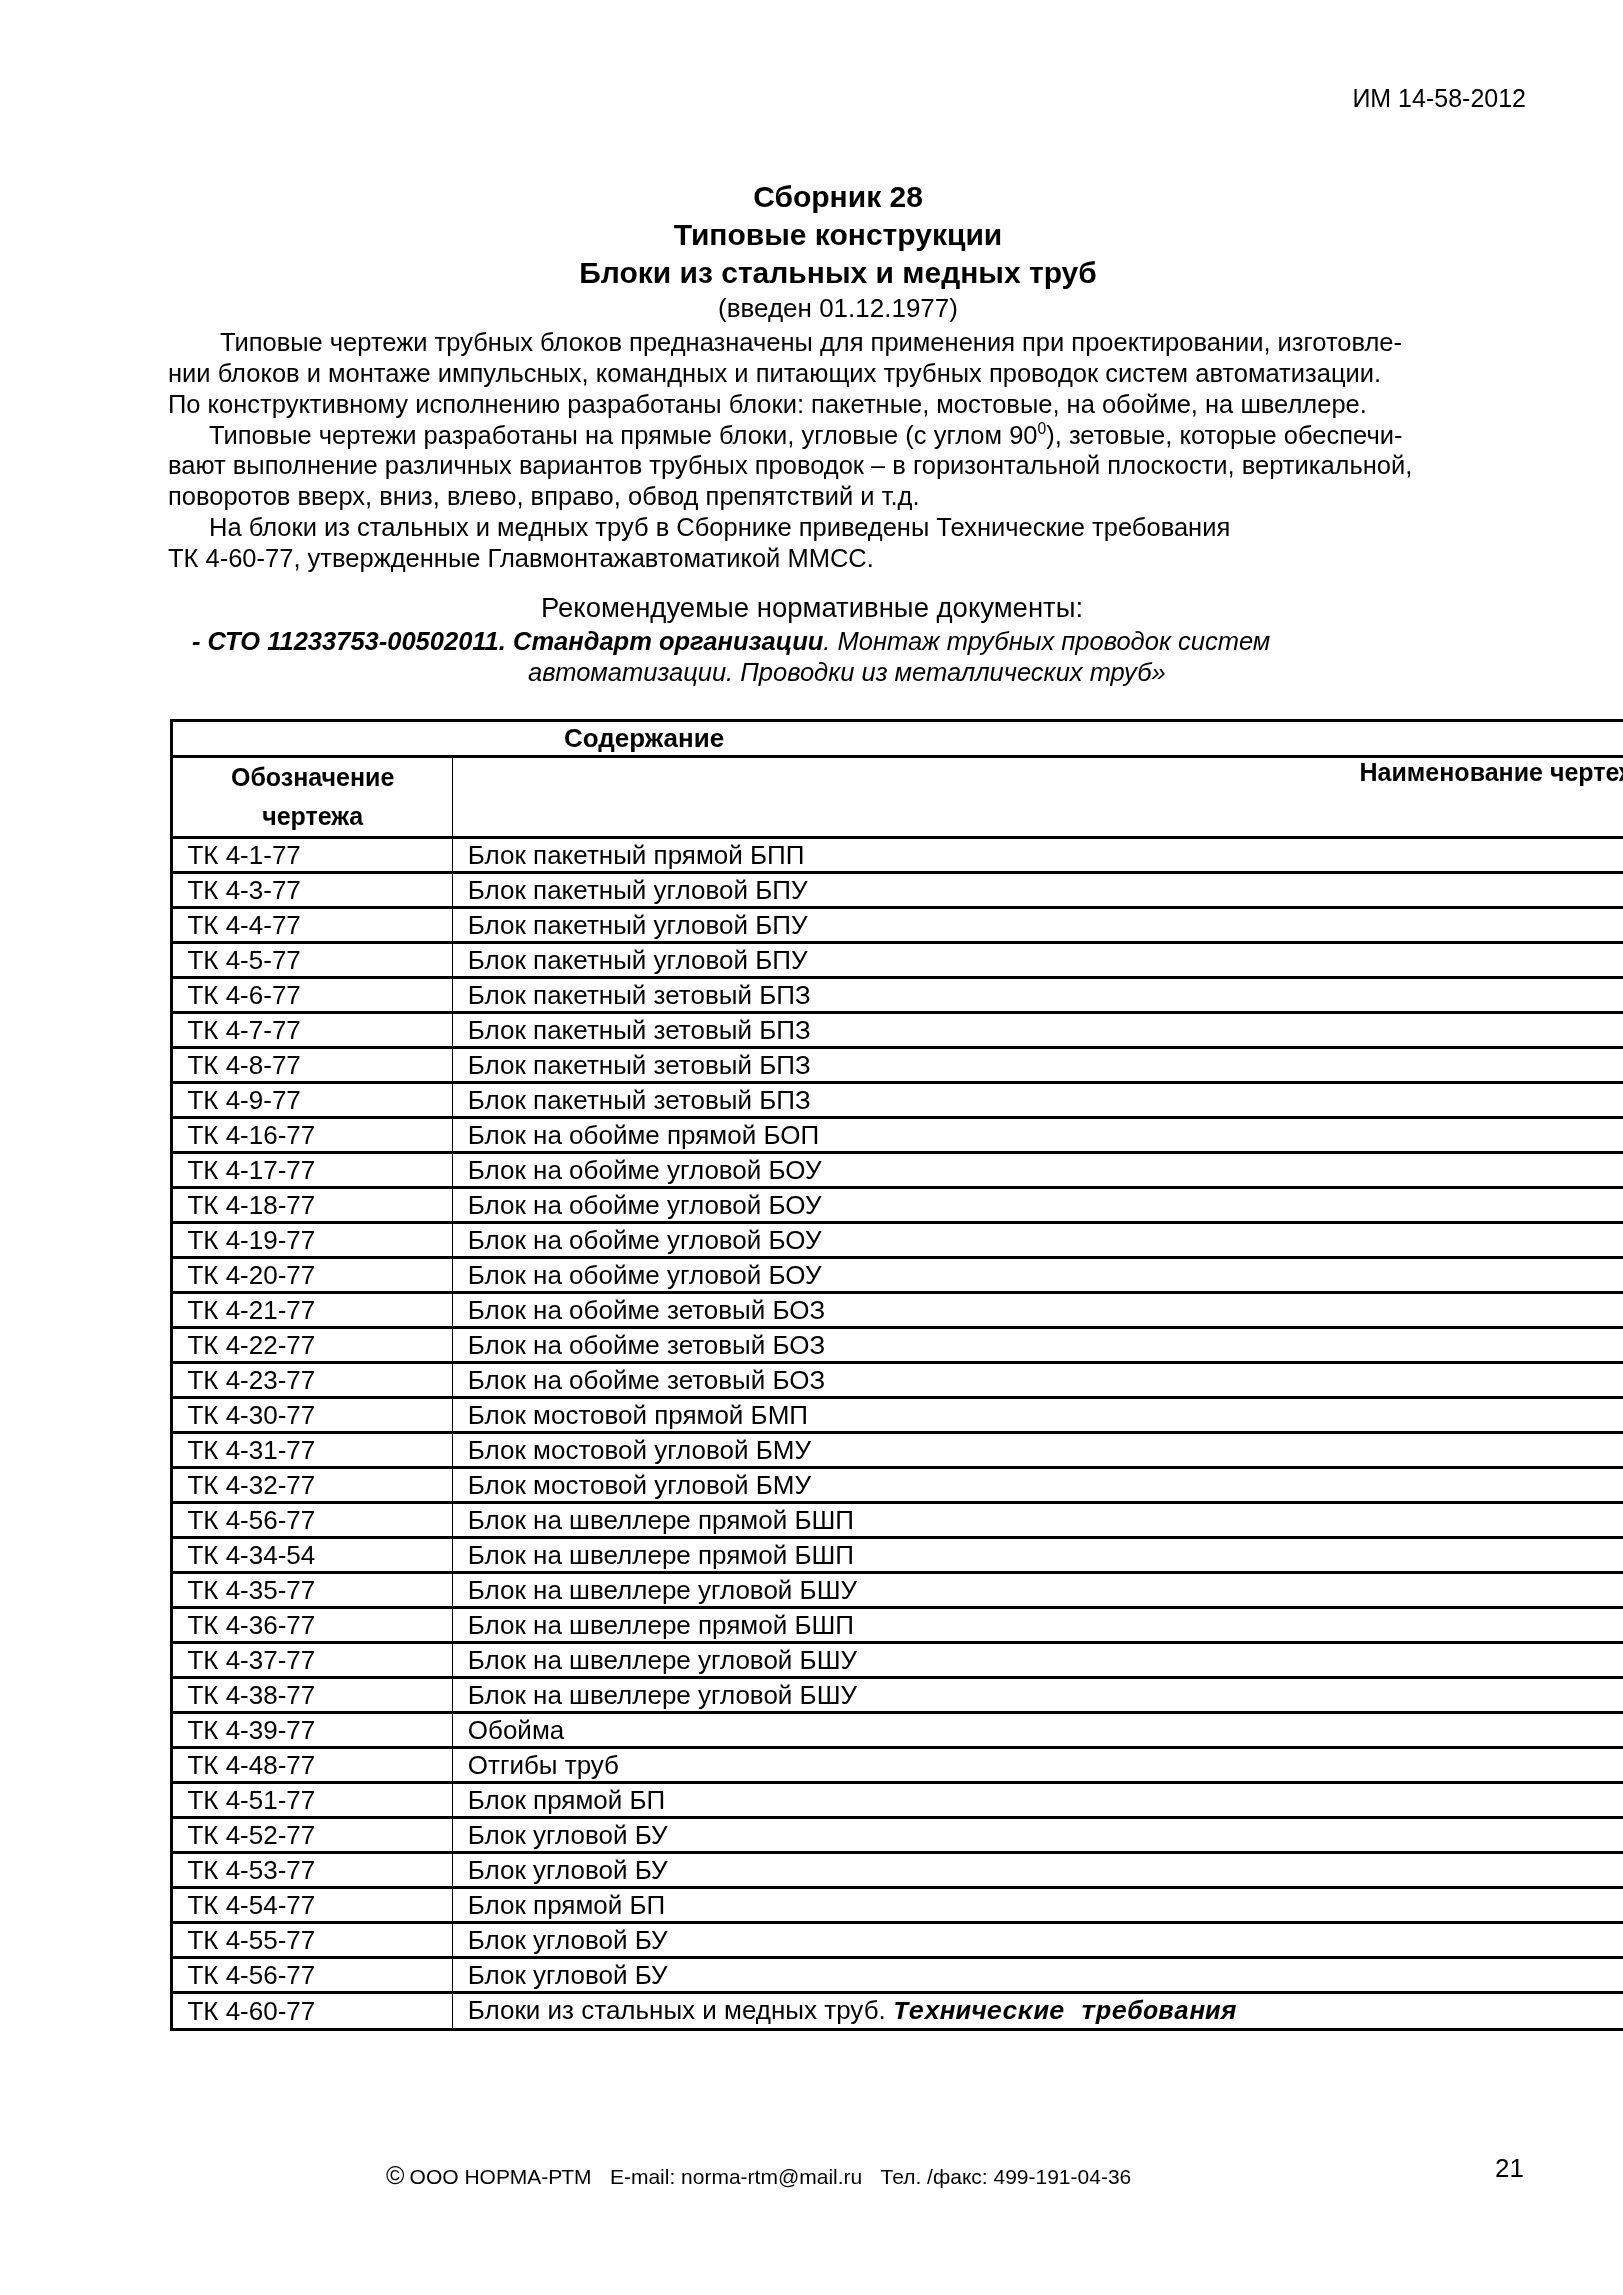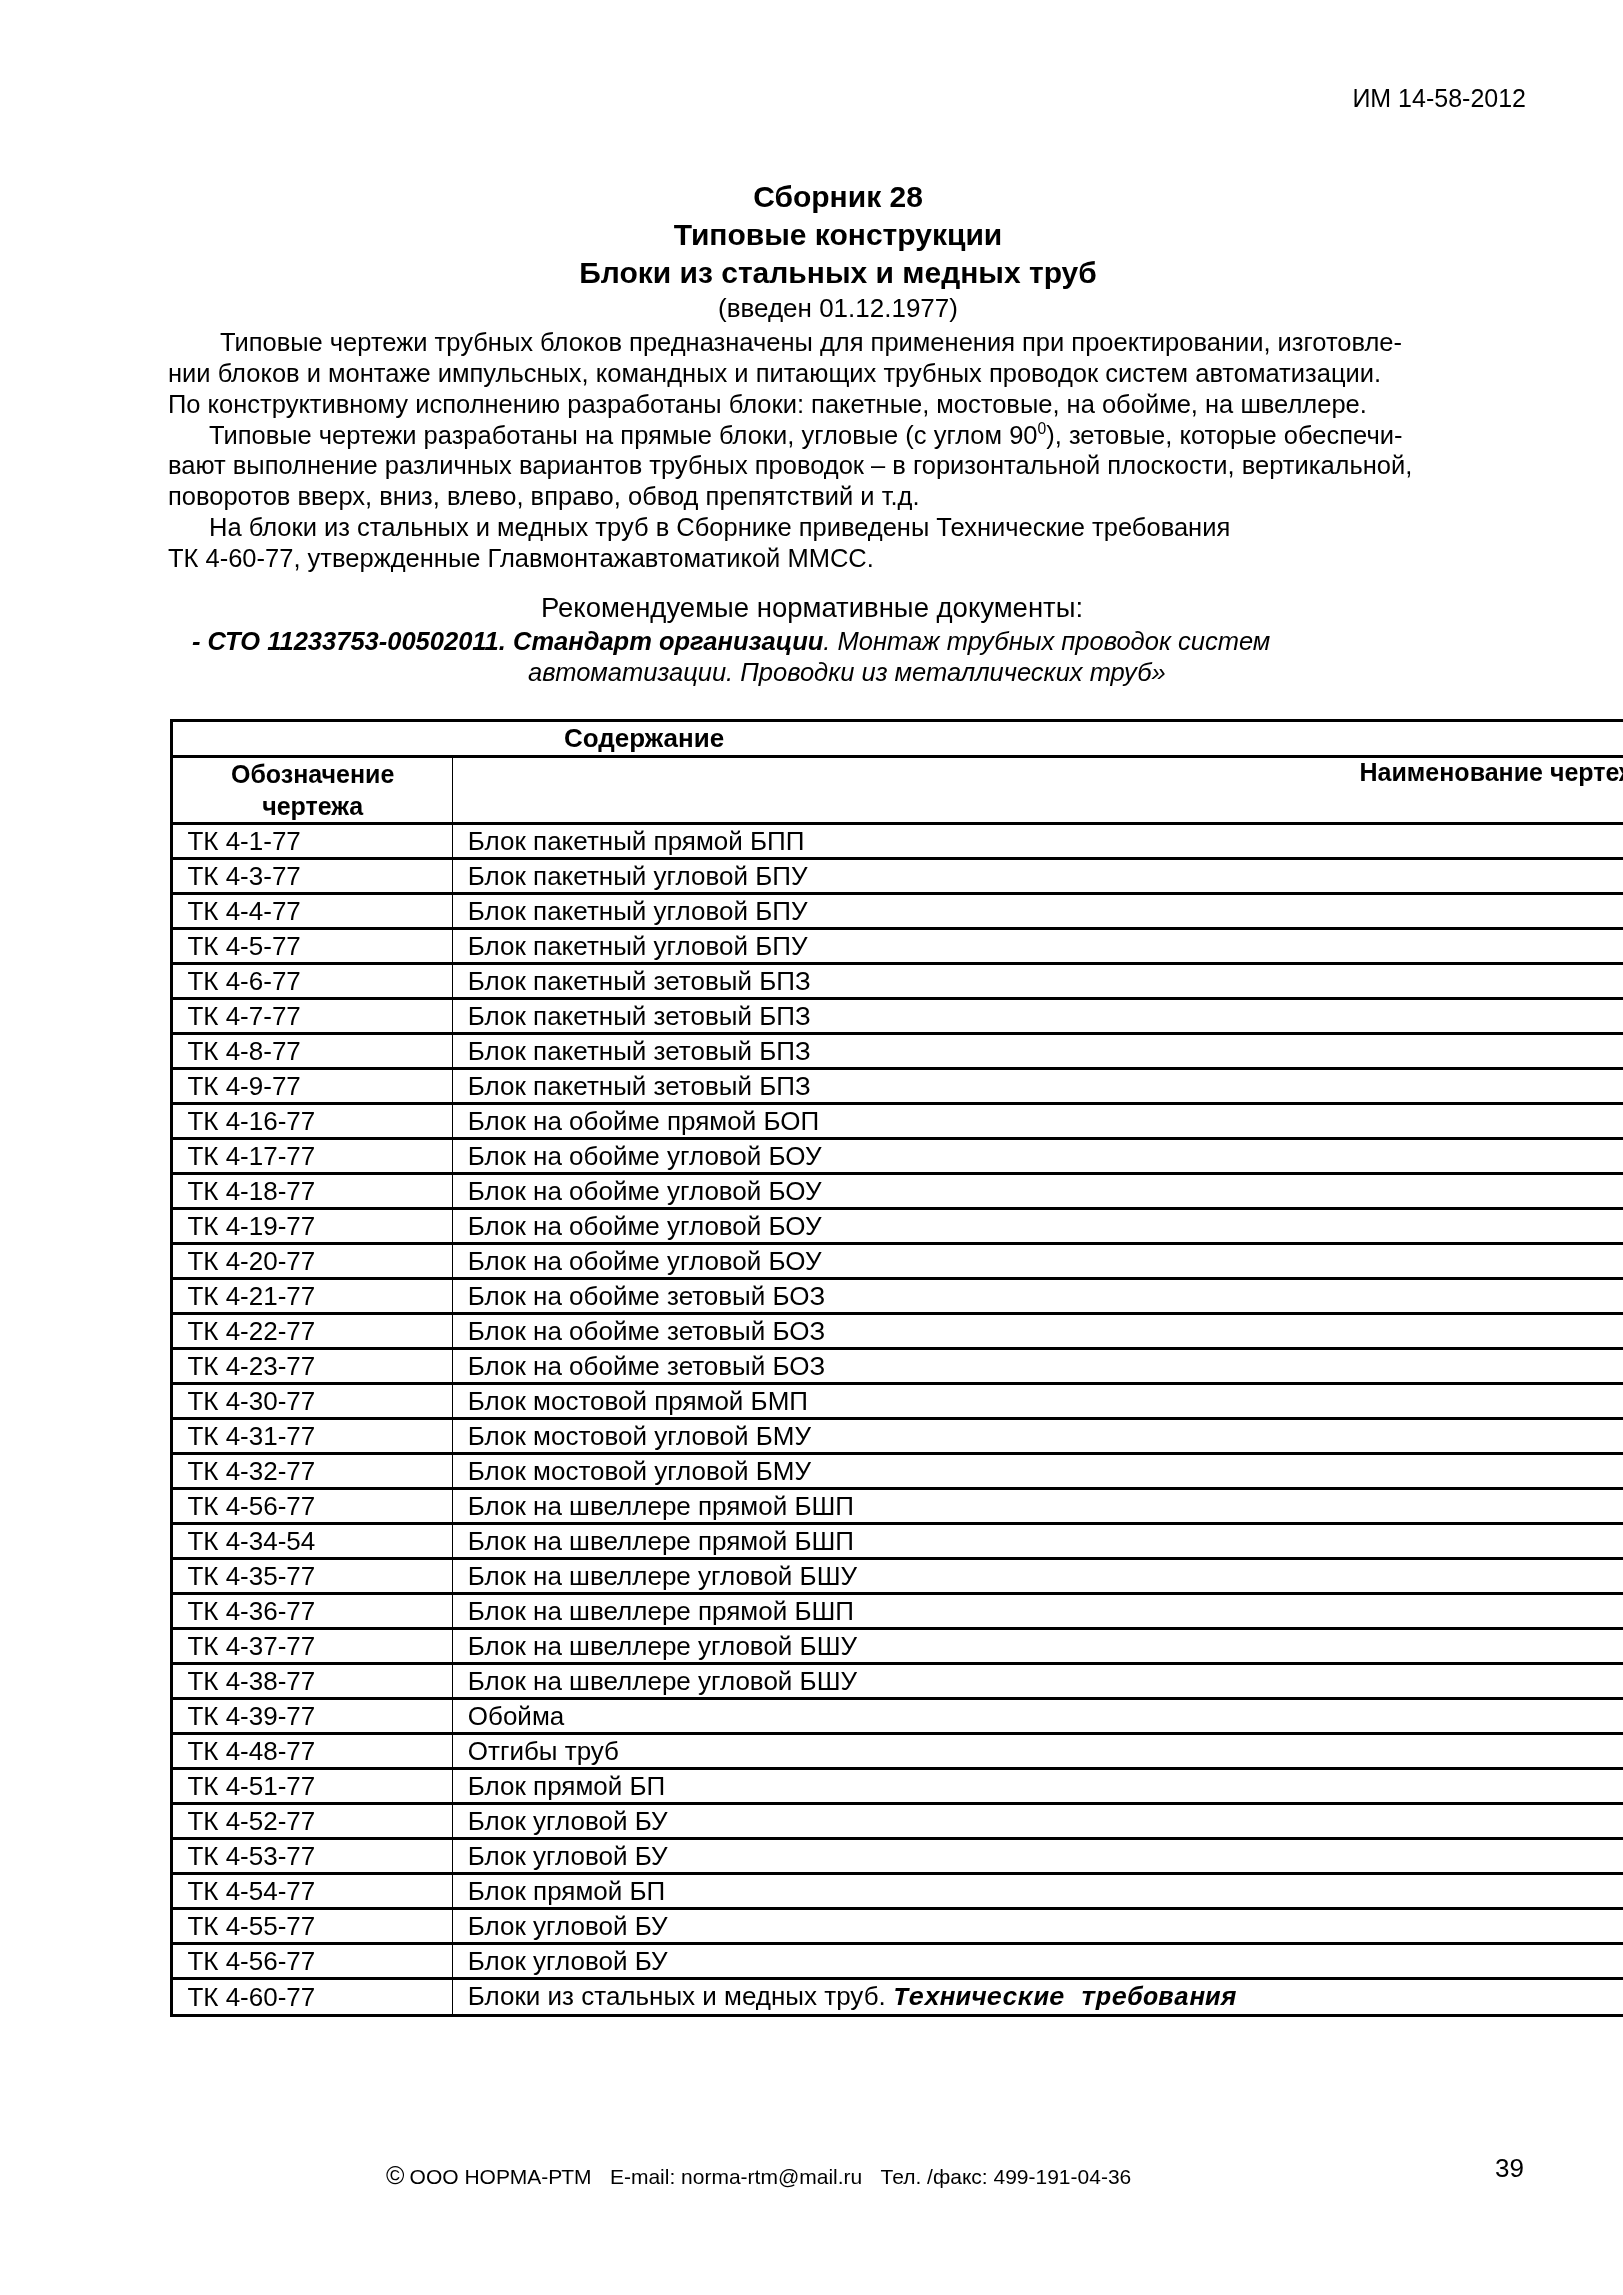--- a/index.html
+++ b/index.html
@@ -19,21 +19,21 @@
   #rec-line1 { left: 192px; top: 627px; font-size: 25.5px; font-style: italic; white-space: nowrap; }
   #rec-line2 { left: 528px; top: 658px; font-size: 25.5px; font-style: italic; white-space: nowrap; }
   .b { font-weight: bold; }
 
   table#toc { position: absolute; left: 170px; top: 719px; width: 1484px;
               border-collapse: collapse; border: 3.3px solid #000; }
   #toc td, #toc th { border: 2px solid #000; padding: 0; font-size: 26px; height: 32px; line-height: 32px; }
   #toc td.code { border-right: 1.3px solid #000; width: 265px; padding-left: 14.4px; }
   #toc td.name { border-left: 1.3px solid #000; padding-left: 14.4px; }
   #toc th.cap { font-weight: bold; height: 33px; line-height: 33px; text-align: left; padding-left: 391px; font-size: 26px; border-bottom-width: 3.3px; }
-  #toc th.h1 { font-weight: bold; line-height: 32px; height: 62px; vertical-align: top; text-align: center; font-size: 25px; border-right: 1.3px solid #000; }
+  #toc th.h1 { font-weight: bold; line-height: 39px; height: 62px; vertical-align: top; text-align: center; font-size: 25px; border-right: 1.3px solid #000; }
   #toc th.h2 { font-weight: bold; line-height: 29px; vertical-align: top; text-align: right; font-size: 25px; border-left: 1.3px solid #000; }
   #toc tr.data td { border-top: 3.3px solid #000; }
   .tech-req { font-weight: bold; font-style: italic; font-family: Liberation Mono, monospace; }
 
   #footer { left: 386px; top: 2161px; font-size: 21px; white-space: nowrap; }
   #footer span { margin-right: 18.3px; }
   #page-num { left: 1495px; top: 2153px; font-size: 26px; }
 </style>
 </head>
 <body>
@@ -204,14 +204,14 @@
       <tr class="data">
         <td class="code">ТК 4-60-77</td>
         <td class="name"><span>Блоки из стальных и медных труб. </span><span class="tech-req">Технические требования</span></td>
       </tr>
     </tbody>
 </table>
 
 <div id="footer" class="abs">
   <span style="margin-right:5.2px;font-size:25px;">©</span><span>ООО НОРМА-РТМ</span><span>E-mail: norma-rtm@mail.ru</span><span>Тел. /факс: 499-191-04-36</span>
 </div>
-<div id="page-num" class="abs">39</div>
+<div id="page-num" class="abs">21</div>
 
 
 </body></html>

